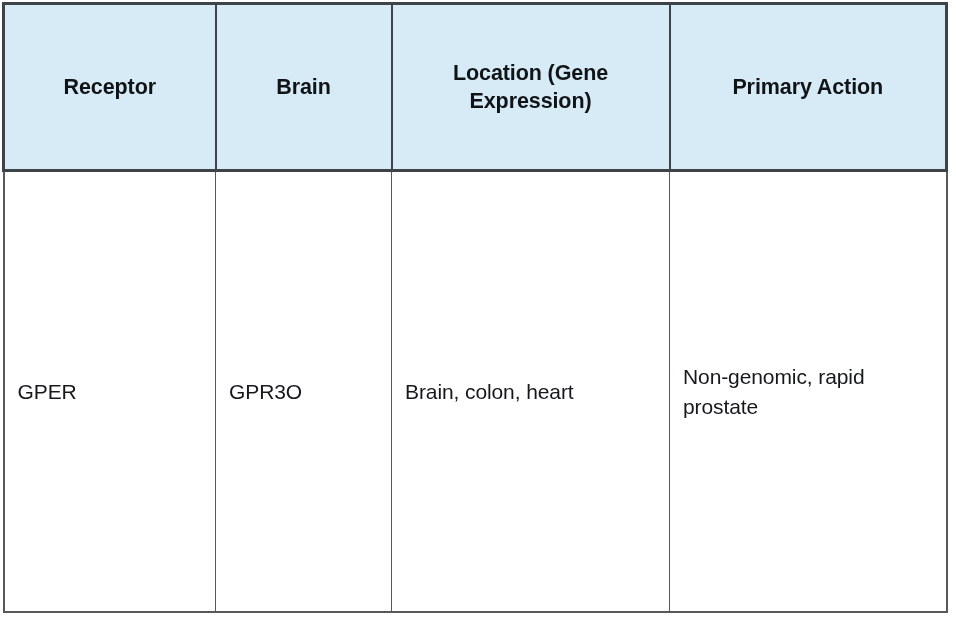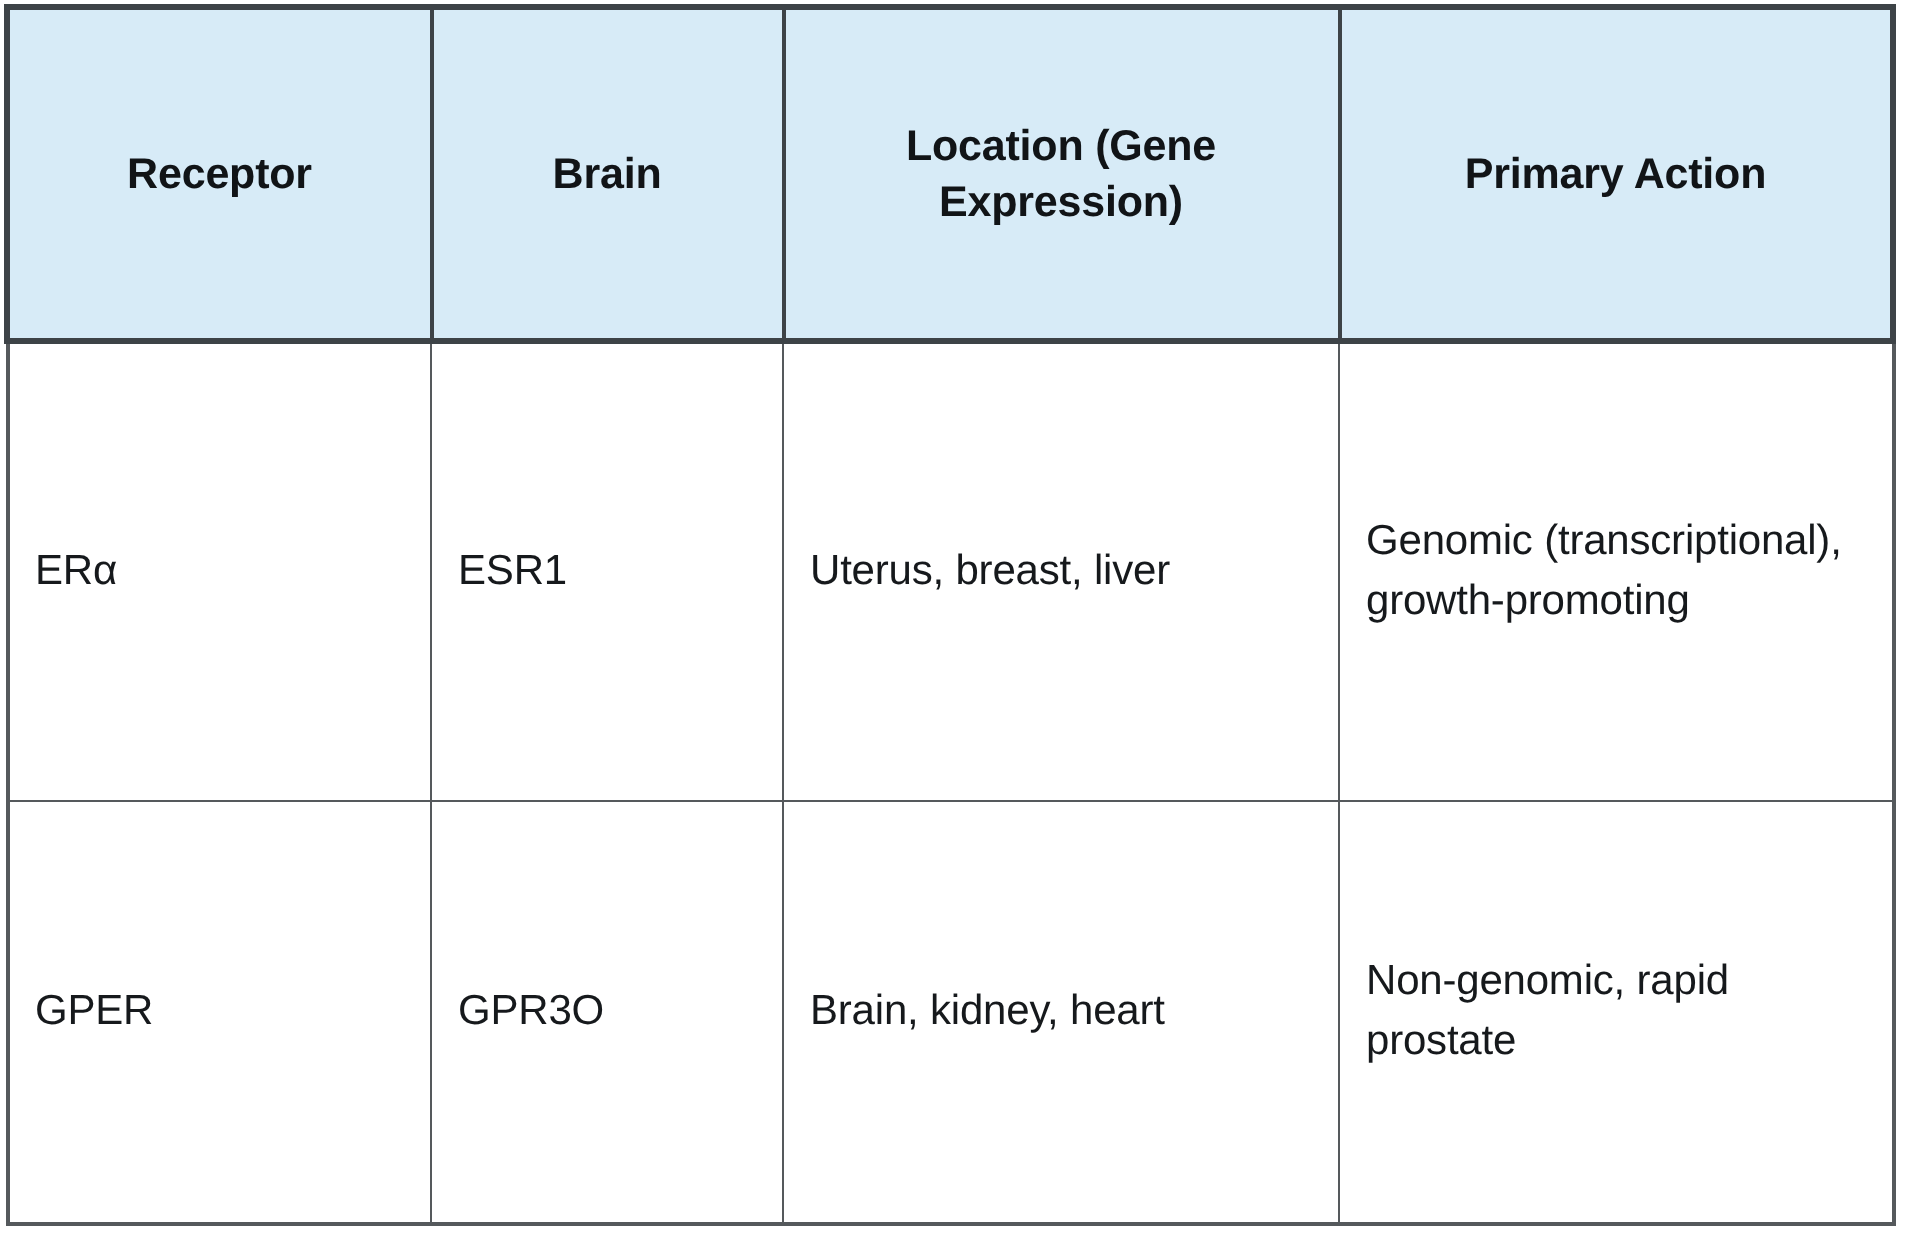--- a/index.html
+++ b/index.html
@@ -91,43 +91,29 @@
     </colgroup>
     <thead>
       <tr>
         <th class="col-receptor">Receptor</th>
         <th class="col-gene">Brain</th>
         <th class="col-location">Location (Gene Expression)</th>
         <th class="col-action">Primary Action</th>
       </tr>
     </thead>
     <tbody>
-      <tr class="row-1">
-        <td class="col-receptor">
-            <span class="cell-text">ERα</span>
-          </td>
-        <td class="col-gene">
-            <span class="cell-text">ESR1</span>
-          </td>
-        <td class="col-location">
-            <span class="cell-text">Uterus, breast, liver</span>
-          </td>
-        <td class="col-action">
-            <span class="cell-text">Genomic (transcriptional), growth-promoting</span>
-          </td>
-      </tr>
       <tr class="row-3">
         <td class="col-receptor">
             <span class="cell-text">GPER</span>
           </td>
         <td class="col-gene">
             <span class="cell-text">GPR3O</span>
           </td>
         <td class="col-location">
-            <span class="cell-text">Brain, kidney, heart</span>
+            <span class="cell-text">Brain, colon, heart</span>
           </td>
         <td class="col-action">
             <span class="cell-text">Non-genomic, rapid prostate</span>
           </td>
       </tr>
     </tbody>
   </table>
 </div>
 
 </body></html>

